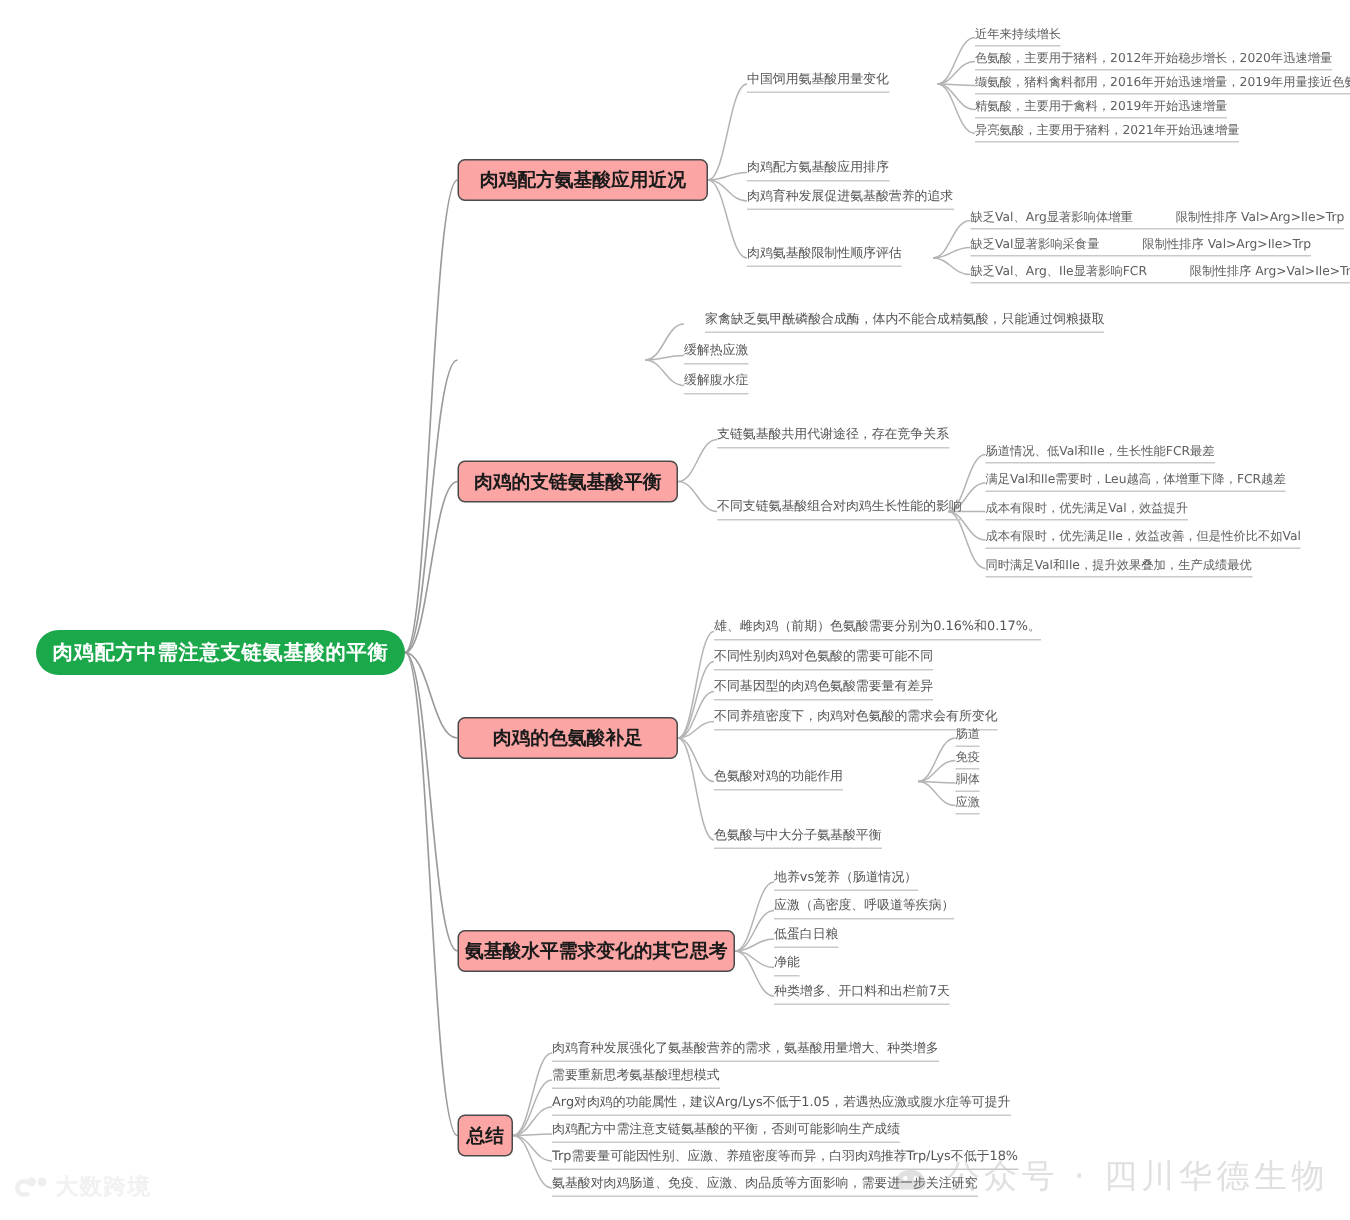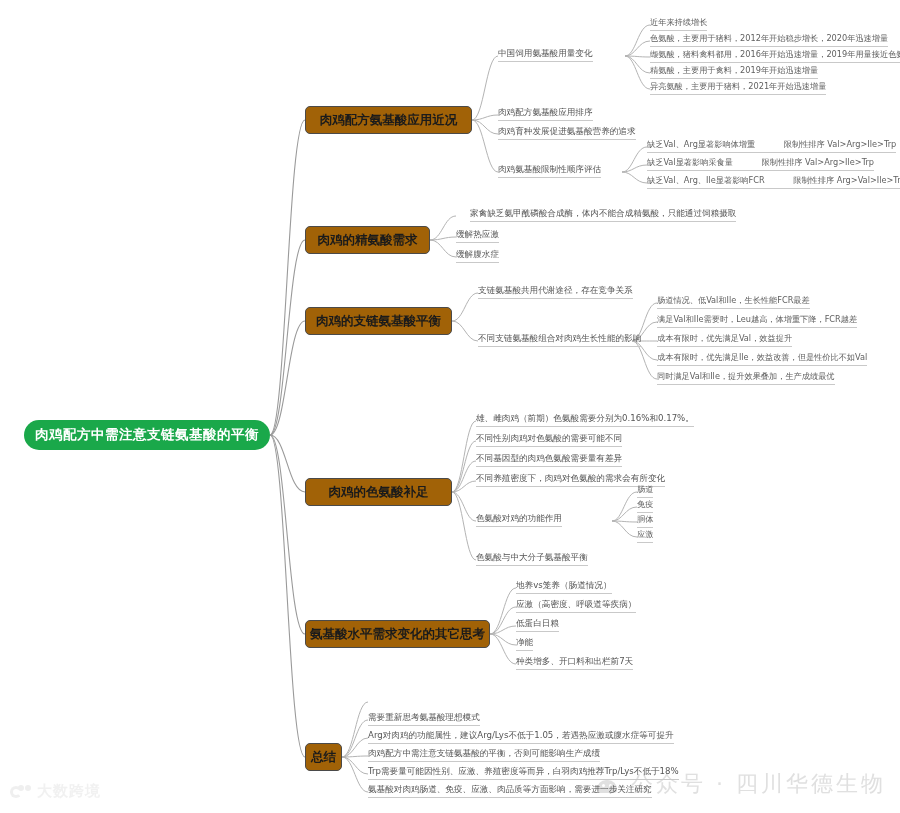--- a/index.html
+++ b/index.html
@@ -33,21 +33,21 @@
     letter-spacing: 0.5px;
     white-space: nowrap;
     padding: 0 14px;
     z-index: 5;
   }
 
   
   .l1-node {
     position: absolute;
     display: flex; align-items: center; justify-content: center;
-    background: #a16207;
+    background: #fca5a5;
     border: 1.6px solid #4a4a4a;
     border-radius: 5px;
     color: #1b1b1b;
     font-size: 12.5px;
     font-weight: bold;
     white-space: nowrap;
     padding: 0 10px;
     z-index: 4;
   }
 
@@ -238,21 +238,20 @@
   </div>
   <div class="leaf l3 pair" style="left:647px; top:139px;">
     <span>缺乏Val、Arg显著影响体增重</span>
     <span class="seq">限制性排序 Val&gt;Arg&gt;Ile&gt;Trp</span>
   </div>
   <div class="leaf l3 pair" style="left:647px; top:175px;">
     <span>缺乏Val、Arg、Ile显著影响FCR</span>
     <span class="seq">限制性排序 Arg&gt;Val&gt;Ile&gt;Trp</span>
   </div>
 
-  <div class="l1-node" style="left:305px; top:226px; width:125px; height:28px;">肉鸡的精氨酸需求</div>
 
   <div class="leaf l2" style="left:470px; top:208px;">家禽缺乏氨甲酰磷酸合成酶，体内不能合成精氨酸，只能通过饲粮摄取</div>
   <div class="leaf l2" style="left:456px; top:229px;">缓解热应激</div>
   <div class="leaf l2" style="left:456px; top:249px;">缓解腹水症</div>
 
   <div class="l1-node" style="left:305px; top:307px; width:147px; height:28px;">肉鸡的支链氨基酸平衡</div>
 
   <div class="leaf l2" style="left:478px; top:285px;">支链氨基酸共用代谢途径，存在竞争关系</div>
   <div class="leaf l2" style="left:478px; top:333px;">不同支链氨基酸组合对肉鸡生长性能的影响</div>
 
@@ -279,20 +278,21 @@
   <div class="l1-node" style="left:305px; top:620px; width:185px; height:28px;">氨基酸水平需求变化的其它思考</div>
 
   <div class="leaf l2" style="left:516px; top:580px;">地养vs笼养（肠道情况）</div>
   <div class="leaf l2" style="left:516px; top:599px;">应激（高密度、呼吸道等疾病）</div>
   <div class="leaf l2" style="left:516px; top:618px;">低蛋白日粮</div>
   <div class="leaf l2" style="left:516px; top:637px;">净能</div>
   <div class="leaf l2" style="left:516px; top:656px;">种类增多、开口料和出栏前7天</div>
 
   <div class="l1-node" style="left:305px; top:743px; width:37px; height:28px;">总结</div>
 
+  <div class="leaf l2" style="left:368px; top:694px;">肉鸡育种发展强化了氨基酸营养的需求，氨基酸用量增大、种类增多</div>
   <div class="leaf l2" style="left:368px; top:712px;">需要重新思考氨基酸理想模式</div>
   <div class="leaf l2" style="left:368px; top:730px;">Arg对肉鸡的功能属性，建议Arg/Lys不低于1.05，若遇热应激或腹水症等可提升</div>
   <div class="leaf l2" style="left:368px; top:748px;">肉鸡配方中需注意支链氨基酸的平衡，否则可能影响生产成绩</div>
   <div class="leaf l2" style="left:368px; top:766px;">Trp需要量可能因性别、应激、养殖密度等而异，白羽肉鸡推荐Trp/Lys不低于18%</div>
   <div class="leaf l2" style="left:368px; top:784px;">氨基酸对肉鸡肠道、免疫、应激、肉品质等方面影响，需要进一步关注研究</div>
 
   <div class="wm-left">
     <span class="wm-logo">
       <span class="arc"></span>
         <span class="d1"></span>

